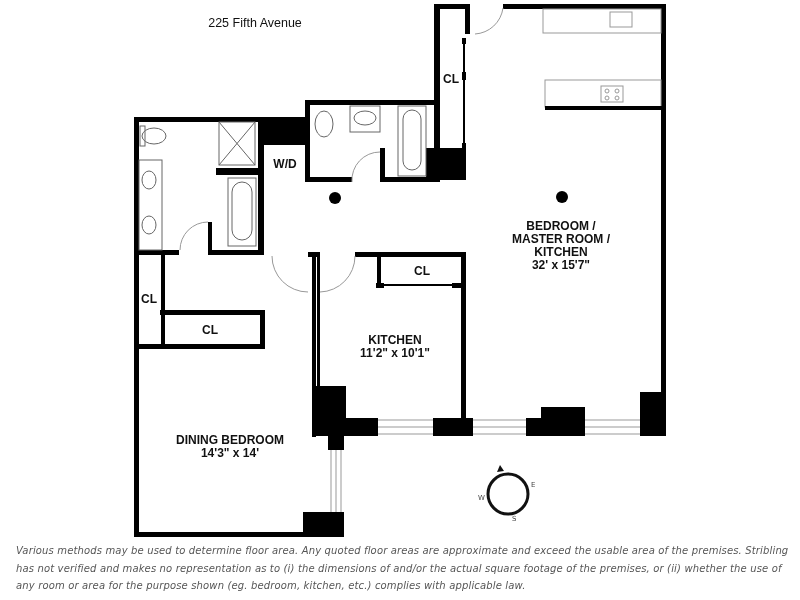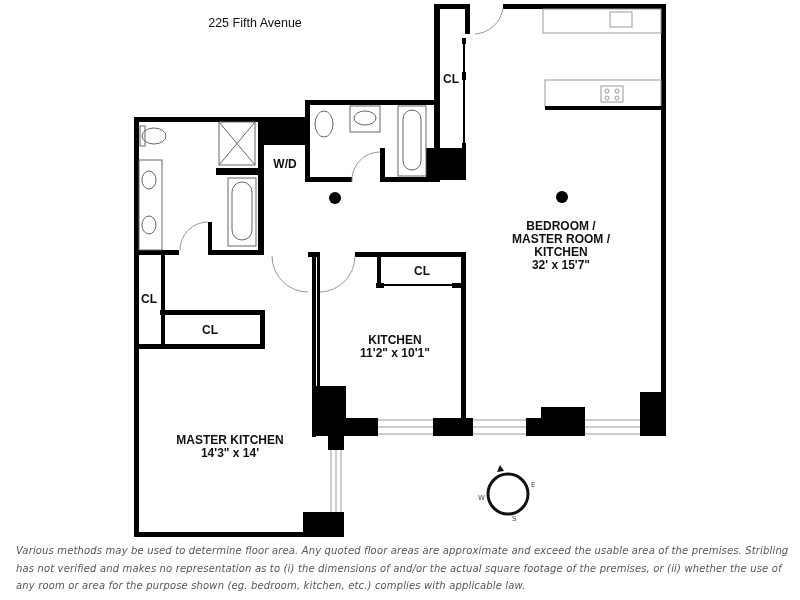--- a/index.html
+++ b/index.html
@@ -148,21 +148,21 @@
   <div>KITCHEN</div>
   <div>32' x 15'7"</div>
 </div>
 
 <div class="label" style="left:345px; top:334px; width:100px;">
   <div>KITCHEN</div>
   <div>11'2" x 10'1"</div>
 </div>
 
 <div class="label" style="left:170px; top:434px; width:120px;">
-  <div>MASTER KITCHEN</div>
+  <div>DINING BEDROOM</div>
   <div>14'3" x 14'</div>
 </div>
 
 <div class="label" style="left:270px; top:158px; width:30px;">W/D</div>
 <div class="label" style="left:440px; top:73px; width:22px;">CL</div>
 <div class="label" style="left:410px; top:265px; width:24px;">CL</div>
 <div class="label" style="left:139px; top:293px; width:20px;">CL</div>
 <div class="label" style="left:198px; top:324px; width:24px;">CL</div>
 
 <div class="compass-label" style="left:478px; top:494px;">W</div>

